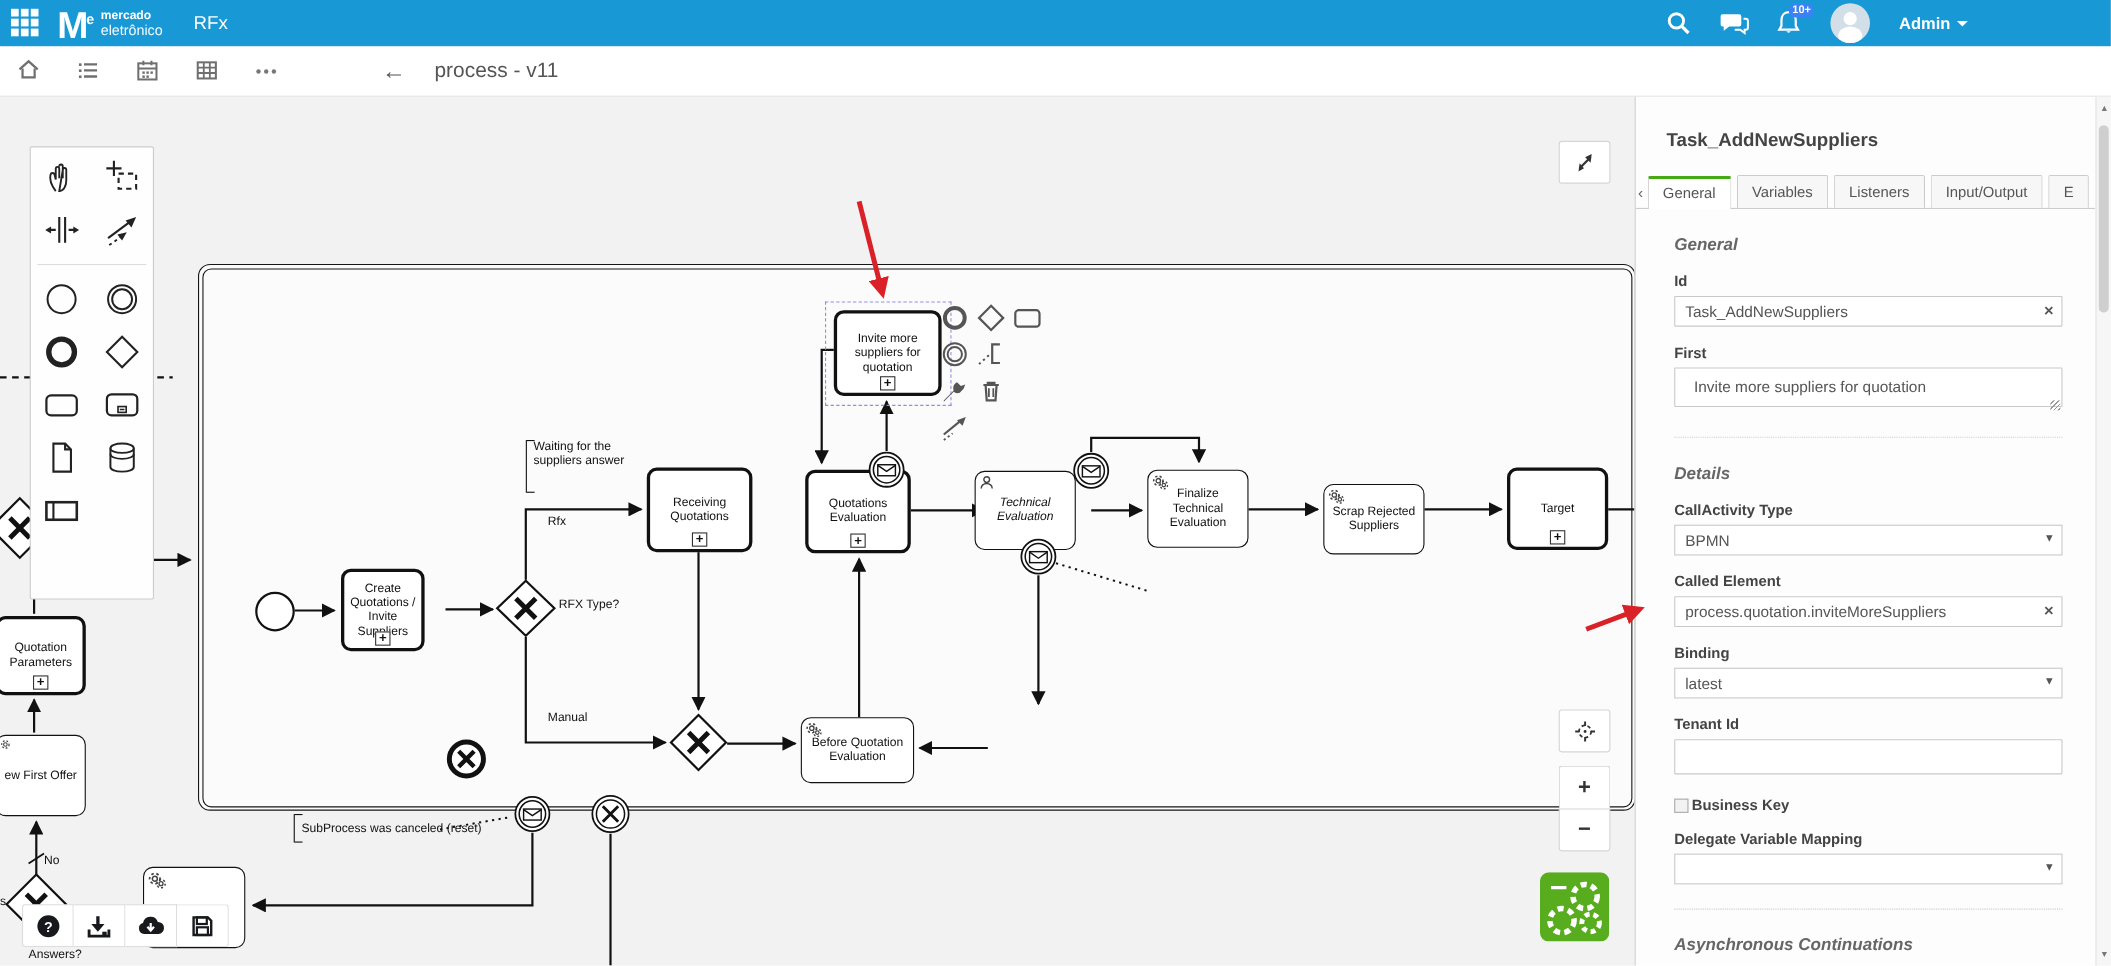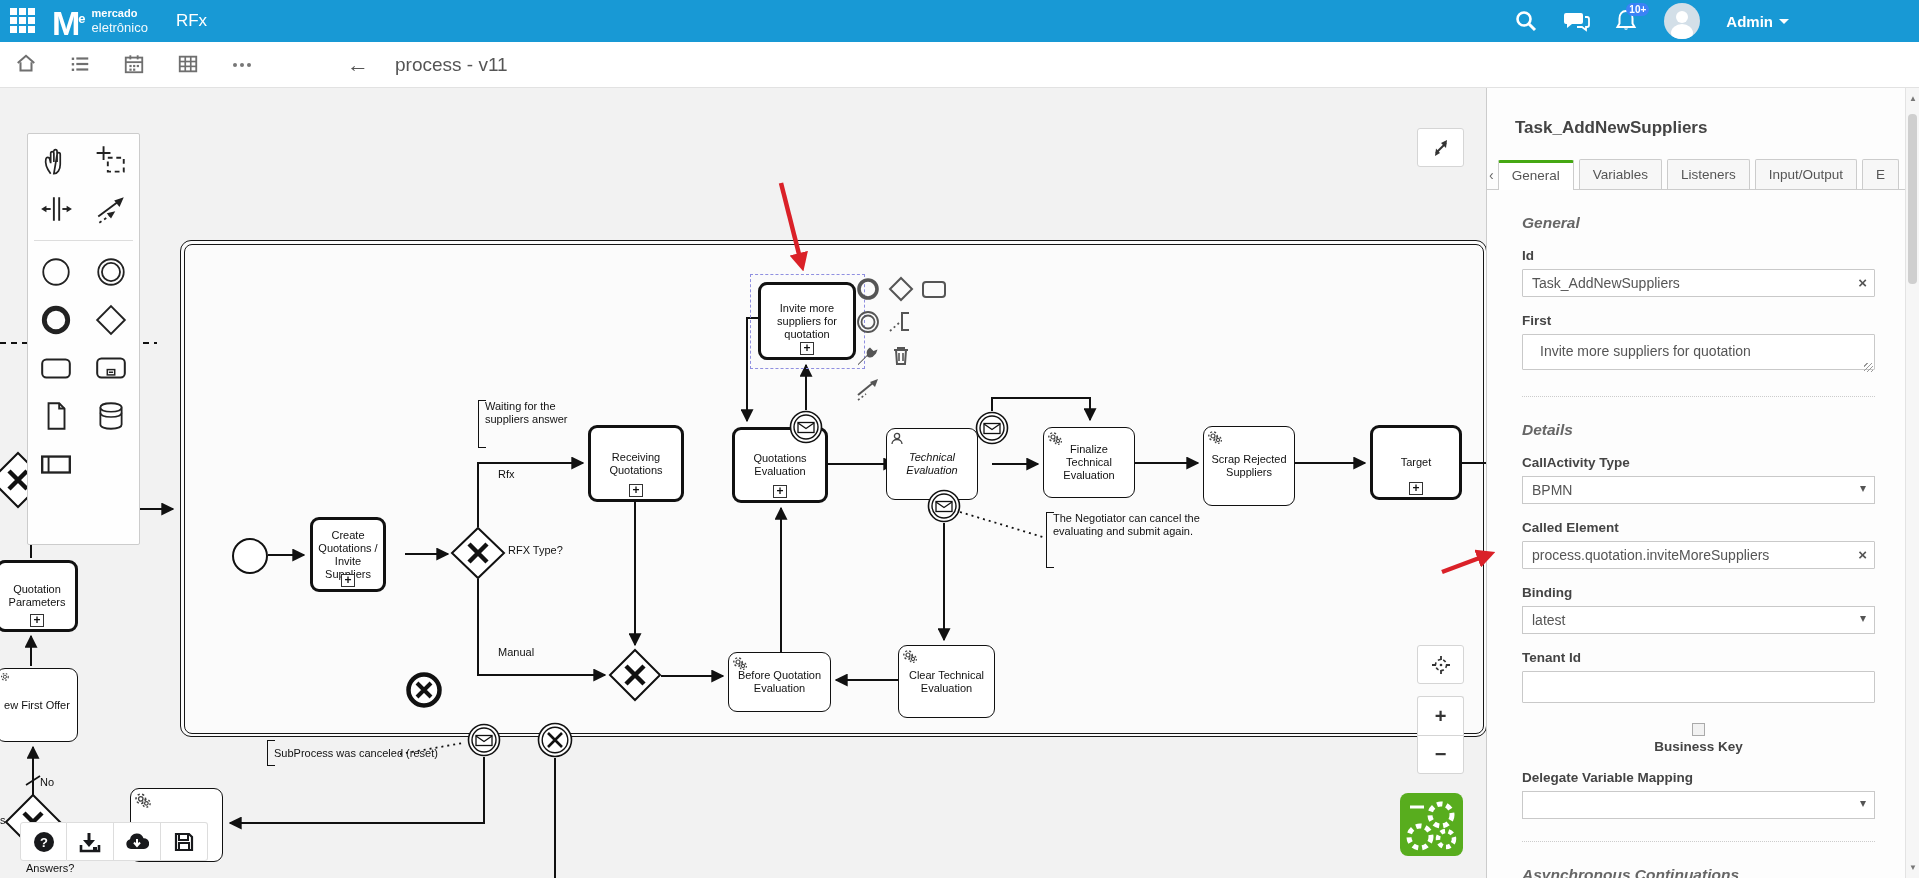--- a/index.html
+++ b/index.html
@@ -82,21 +82,21 @@
   .fields { padding:0 30px 0 35px; }
   .sec-h { font-size:15.5px; font-style:italic; font-weight:bold; color:#666; margin-top:24px;}
   .f-label { font-size:13.5px; font-weight:bold; color:#444; margin-top:16px; margin-bottom:6px; display:flex; align-items:center;}
   .f-input { position:relative; }
   .f-input input, .f-input textarea { width:100%; border:1px solid #c9c9c9; background:#fff; font-size:14px; color:#555; padding:5px 24px 5px 9px; font-family:"Liberation Sans",sans-serif; border-radius:1px;}
   .f-input textarea { height:36px; resize:none; padding-left:17px; padding-top:8px;}
   .clear-x { position:absolute; right:8px; top:5px; color:#555; font-size:15px; font-weight:bold; cursor:pointer;}
   .resize-h { position:absolute; right:2px; bottom:2px; width:9px; height:9px; background:repeating-linear-gradient(135deg,transparent 0 2px,#999 2px 3px);}
   .sel { position:relative; border:1px solid #c9c9c9; background:#fff; font-size:14px; color:#555; padding:5px 9px; height:28px; cursor:pointer;}
   .sel::after { content:"▾"; position:absolute; right:8px; top:4px; color:#555; font-size:12px;}
-  .chk-row { display:flex; align-items:center; margin-top:20px; gap:3px;flex-direction:column;}
+  .chk-row { display:flex; align-items:flex-end; margin-top:20px; gap:3px;}
   .chk { width:13px; height:13px; border:1px solid #aaa; background:#f2f2f2; cursor:pointer;}
   .dotted-sep { border-top:1px dotted #ccc; margin-top:22px;}
   .scrollbar { width:14px; background:#f6f6f6; border-left:1px solid #e3e3e3; position:relative; font-size:8px; color:#777; text-align:center;}
   .sb-thumb { position:absolute; top:26px; left:2px; width:9px; height:170px; background:#cfcfcf; border-radius:4px;}
   .sb-a { position:absolute; left:0; width:14px; cursor:pointer;}
 </style>
 </head>
 <body>
 
 <div class="navbar">
@@ -276,23 +276,20 @@
   <span class="edge-label" style="left:498px; top:380px;">Rfx</span>
   <span class="edge-label" style="left:508px; top:456px;">RFX Type?</span>
   <span class="edge-label" style="left:498px; top:558px;">Manual</span>
   <span class="edge-label" style="left:40px; top:688px;">No</span>
   <span class="edge-label" style="left:26px; top:774px;">Answers?</span>
   <span class="edge-label" style="left:0px; top:726px;">s</span>
 
   <div class="annot" style="left:478px; top:312px; width:104px; height:48px;">
     <i class="bracket"></i><span>Waiting for the suppliers answer</span>
   </div>
-  <div class="annot" style="left:1046px; top:424px; width:162px; height:56px;">
-    <i class="bracket"></i><span>The Negotiator can cancel the evaluating and submit again.</span>
-  </div>
   <div class="annot" style="left:267px; top:652px; width:178px; height:26px; display:flex; align-items:center;">
     <i class="bracket"></i>
         <span style="white-space:nowrap;">SubProcess was canceled (reset)</span>
   </div>
 
   <div class="bpmn-node thick" style="left:310px; top:429px; width:76px; height:75px;">
     <span>Create Quotations / Invite Suppliers</span>
         <span class="plus">+</span>
   </div>
   <div class="bpmn-node thick" style="left:588px; top:337px; width:96px; height:77px;">
@@ -317,41 +314,32 @@
   </div>
   <div class="bpmn-node" style="left:1043px; top:339px; width:92px; height:71px;">
     <svg class="corner-ico" width="16" height="15" viewBox="0 0 16 15">
           <circle cx="6" cy="6" r="2" fill="none" stroke="#444" stroke-width="1.2"></circle>
           <circle cx="6" cy="6" r="4.2" fill="none" stroke="#444" stroke-width="1.4" stroke-dasharray="2 2.1"></circle>
           <circle cx="11" cy="10" r="1.6" fill="none" stroke="#444" stroke-width="1.1"></circle>
           <circle cx="11" cy="10" r="3.4" fill="none" stroke="#444" stroke-width="1.2" stroke-dasharray="1.7 1.8"></circle>
         </svg>
     <span>Finalize Technical Evaluation</span>
   </div>
-  <div class="bpmn-node" style="left:1203px; top:338px; width:92px; height:80px;">
+  <div class="bpmn-node" style="left:1203px; top:352px; width:92px; height:64px;">
     <svg class="corner-ico" width="16" height="15" viewBox="0 0 16 15">
           <circle cx="6" cy="6" r="2" fill="none" stroke="#444" stroke-width="1.2"></circle>
           <circle cx="6" cy="6" r="4.2" fill="none" stroke="#444" stroke-width="1.4" stroke-dasharray="2 2.1"></circle>
           <circle cx="11" cy="10" r="1.6" fill="none" stroke="#444" stroke-width="1.1"></circle>
           <circle cx="11" cy="10" r="3.4" fill="none" stroke="#444" stroke-width="1.2" stroke-dasharray="1.7 1.8"></circle>
         </svg>
     <span>Scrap Rejected Suppliers</span>
   </div>
   <div class="bpmn-node thick" style="left:1370px; top:337px; width:92px; height:75px;">
     <span>Target</span>
         <span class="plus">+</span>
-  </div>
-  <div class="bpmn-node" style="left:898px; top:557px; width:97px; height:73px;">
-    <svg class="corner-ico" width="16" height="15" viewBox="0 0 16 15">
-          <circle cx="6" cy="6" r="2" fill="none" stroke="#444" stroke-width="1.2"></circle>
-          <circle cx="6" cy="6" r="4.2" fill="none" stroke="#444" stroke-width="1.4" stroke-dasharray="2 2.1"></circle>
-          <circle cx="11" cy="10" r="1.6" fill="none" stroke="#444" stroke-width="1.1"></circle>
-          <circle cx="11" cy="10" r="3.4" fill="none" stroke="#444" stroke-width="1.2" stroke-dasharray="1.7 1.8"></circle>
-        </svg>
-    <span>Clear Technical Evaluation</span>
   </div>
   <div class="bpmn-node" style="left:728px; top:564px; width:103px; height:60px;">
     <svg class="corner-ico" width="16" height="15" viewBox="0 0 16 15">
           <circle cx="6" cy="6" r="2" fill="none" stroke="#444" stroke-width="1.2"></circle>
           <circle cx="6" cy="6" r="4.2" fill="none" stroke="#444" stroke-width="1.4" stroke-dasharray="2 2.1"></circle>
           <circle cx="11" cy="10" r="1.6" fill="none" stroke="#444" stroke-width="1.1"></circle>
           <circle cx="11" cy="10" r="3.4" fill="none" stroke="#444" stroke-width="1.2" stroke-dasharray="1.7 1.8"></circle>
         </svg>
     <span>Before Quotation Evaluation</span>
   </div>

